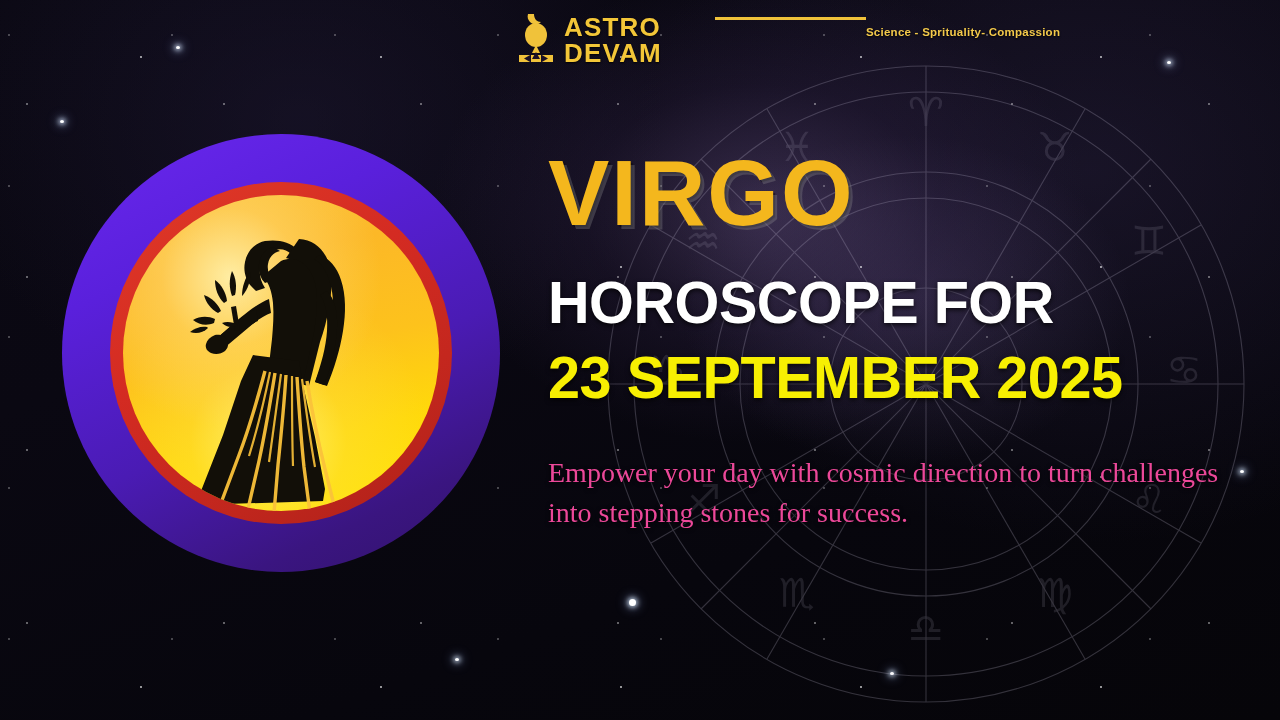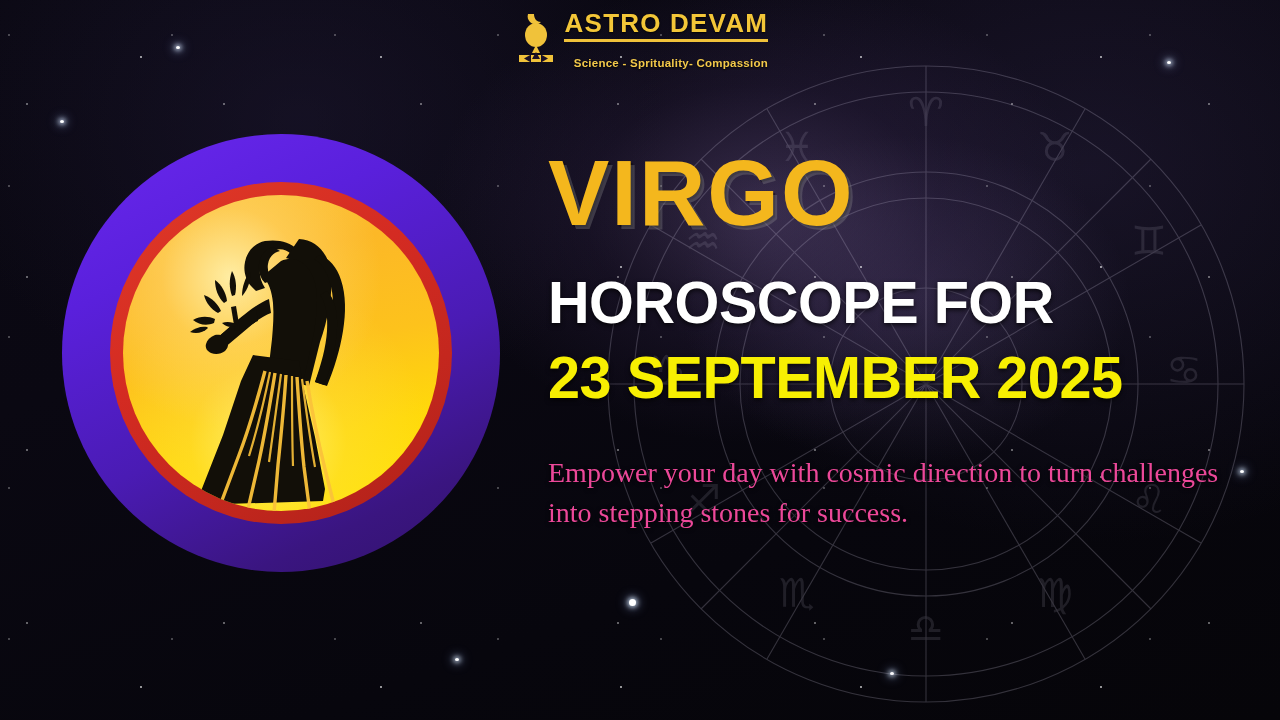--- a/index.html
+++ b/index.html
@@ -113,21 +113,21 @@
 
   
   .logo{
     position:absolute;
     left:516px; top:8px;
     width:262px; height:62px;
     display:flex; align-items:center; gap:8px;
   }
   .logo-mark{ width:40px; height:56px; flex:0 0 40px; }
   .logo-mark svg{ width:100%; height:100%; display:block; }
-  .logo-text{ display:flex; flex-direction:column; line-height:1; padding-top:2px;align-items:flex-end; }
+  .logo-text{ display:flex; flex-direction:row; line-height:1; padding-top:2px; }
   .brand-name{
     font-family:"Liberation Sans", sans-serif;
     font-weight:bold;
     font-size:26px;
     letter-spacing:1.2px;
     color:#f3c638;
     text-shadow:0 1px 2px rgba(0,0,0,.85);
   }
   .brand-rule{
     height:3px; width:204px; margin:3px 0 3px 0;

